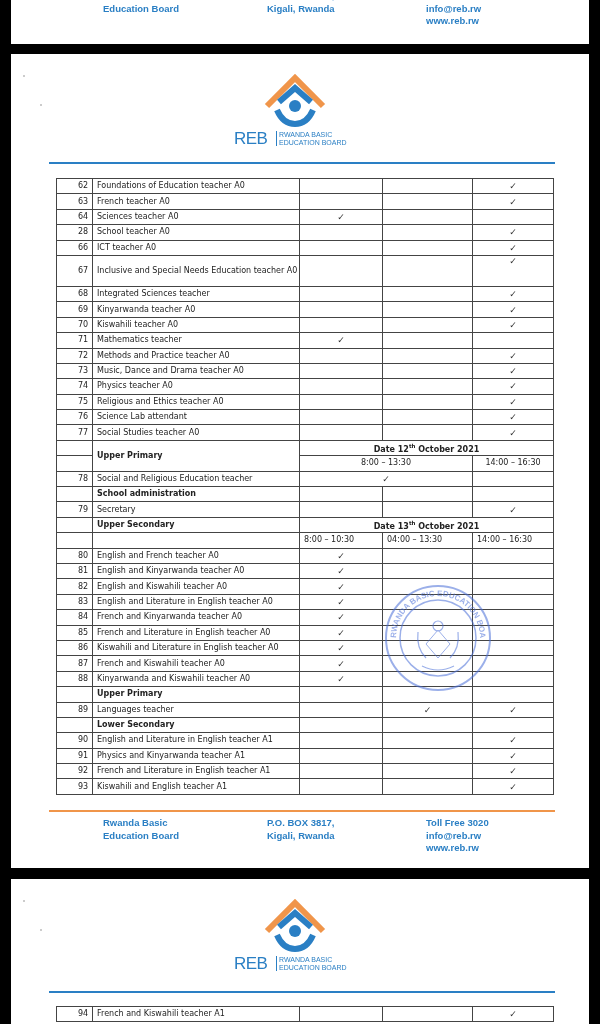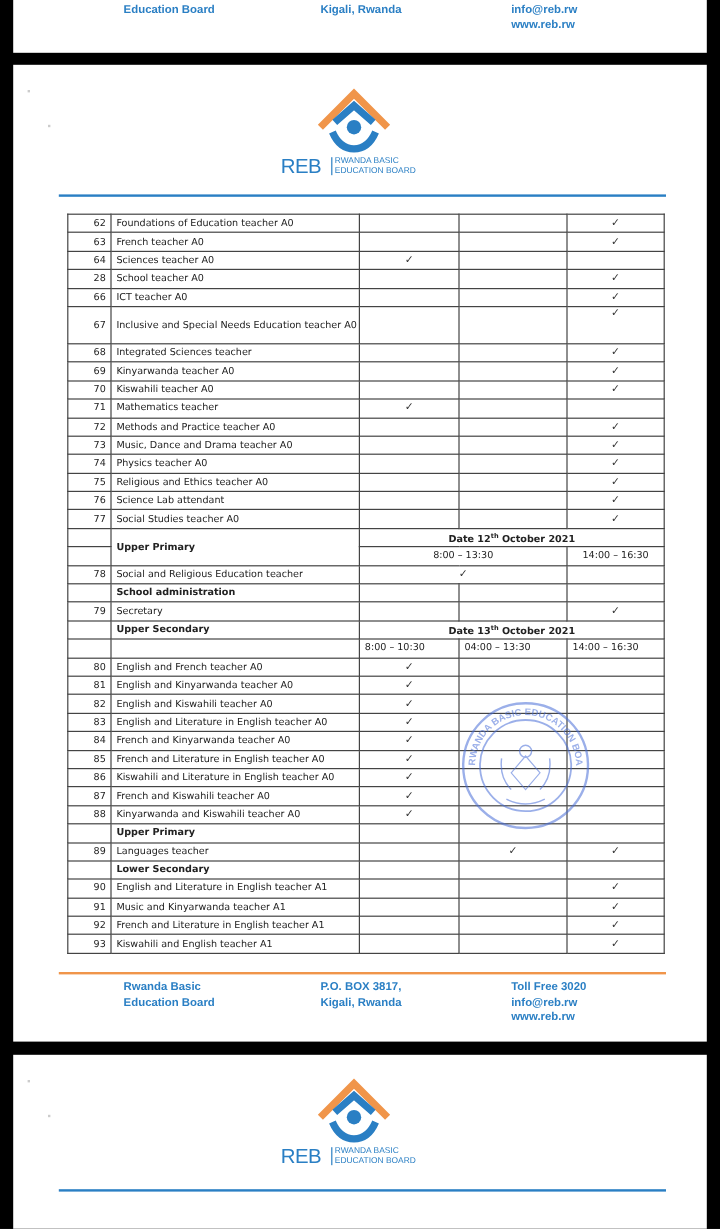--- a/index.html
+++ b/index.html
@@ -316,21 +316,21 @@
         </tr>
         <tr>
           <td class="num">90</td>
           <td>English and Literature in English teacher A1</td>
           <td class="c chk"></td>
           <td class="c chk"></td>
           <td class="c chk">✓</td>
         </tr>
         <tr>
           <td class="num">91</td>
-          <td>Music and Kinyarwanda teacher A1</td>
+          <td>Physics and Kinyarwanda teacher A1</td>
           <td class="c chk"></td>
           <td class="c chk"></td>
           <td class="c chk">✓</td>
         </tr>
         <tr>
           <td class="num">92</td>
           <td>French and Literature in English teacher A1</td>
           <td class="c chk"></td>
           <td class="c chk"></td>
           <td class="c chk">✓</td>
@@ -390,13 +390,31 @@
       <path d="M44,44 Q50,58 62,58 Q74,58 80,44" fill="none" stroke="#2a7fc4" stroke-width="6"></path>
     </svg>
   </div>
   <div class="reb-text" style="left:223px;top:75px;font-size:17px;letter-spacing:-0.5px;">REB</div>
   <div style="position:absolute;left:265px;top:77px;width:1px;height:15px;background:#2a7fc4;"></div>
   <div class="reb-text" style="left:268px;top:77px;font-size:7px;line-height:7.5px;">
     <div>RWANDA BASIC</div>
     <div>EDUCATION BOARD</div>
   </div>
   <div class="blue-line" style="top:112px;"></div>
+  <table class="t" style="top:127px;width:497px;">
+    <colgroup>
+      <col style="width:36px">
+        <col style="width:207px">
+        <col style="width:83px">
+        <col style="width:90px">
+        <col style="width:81px">
+    </colgroup>
+    <tbody id="tbody3">
+        <tr>
+          <td class="num">94</td>
+          <td>French and Kiswahili teacher A1</td>
+          <td class="c chk"></td>
+          <td class="c chk"></td>
+          <td class="c chk">✓</td>
+        </tr>
+      </tbody>
+  </table>
 </div>
 
 </body></html>

